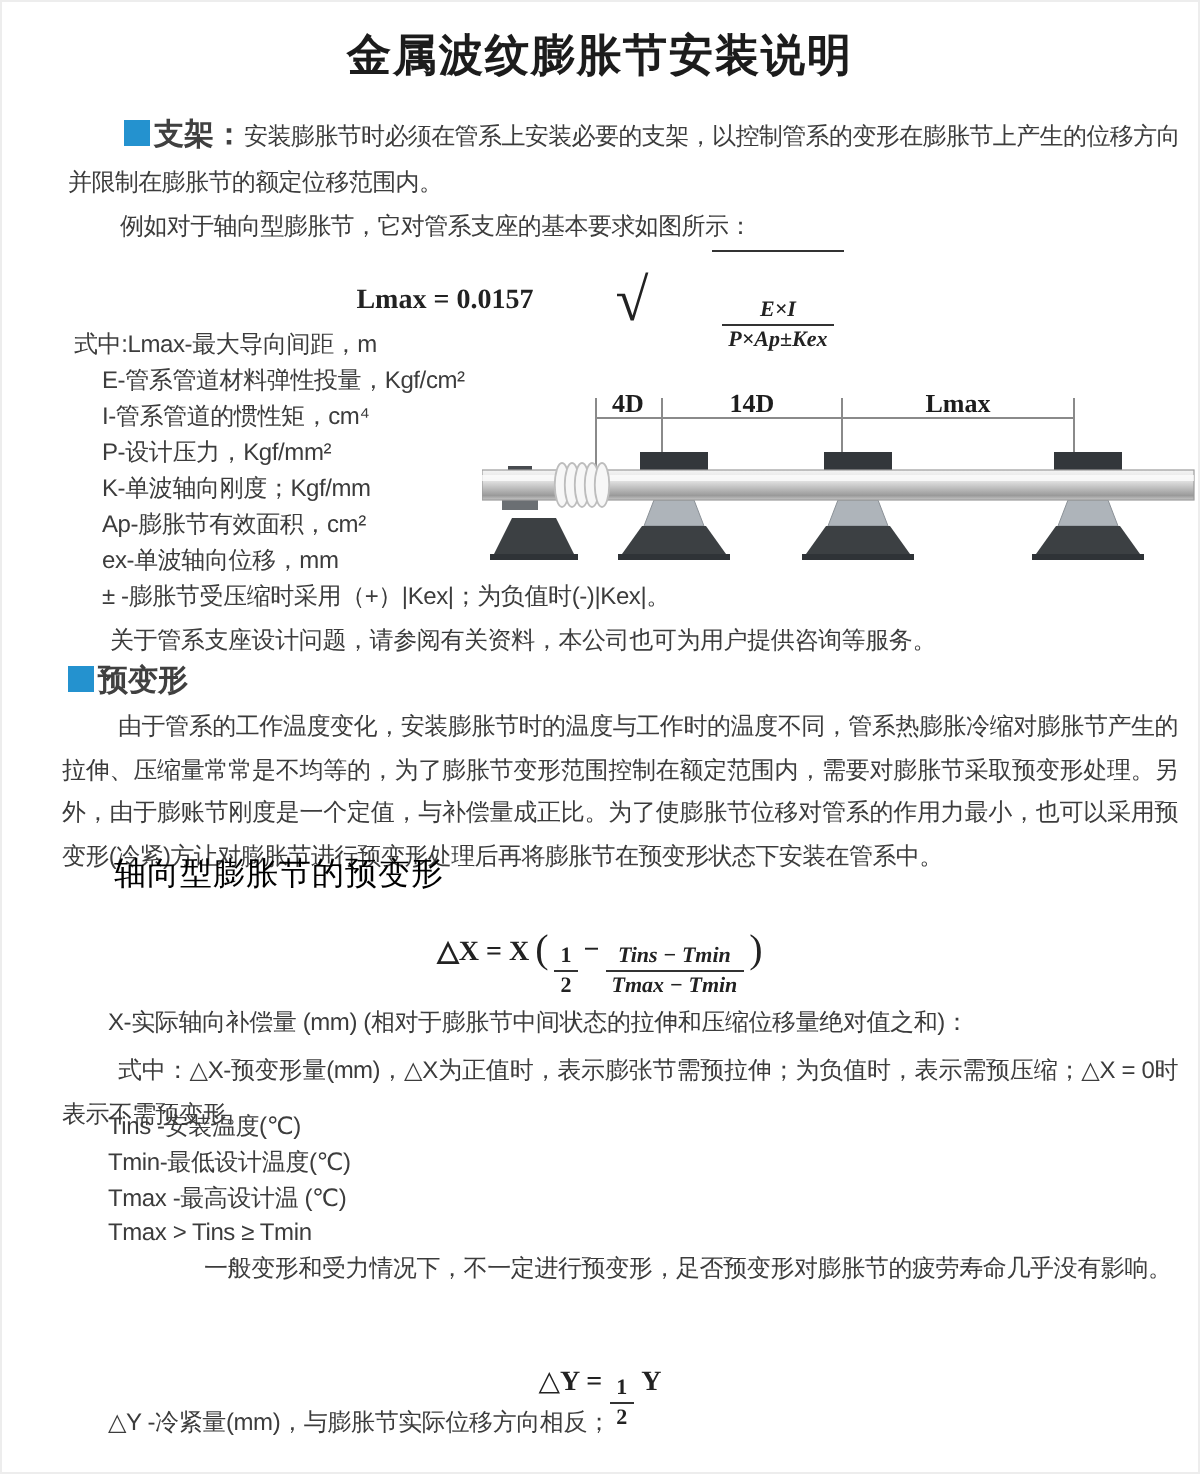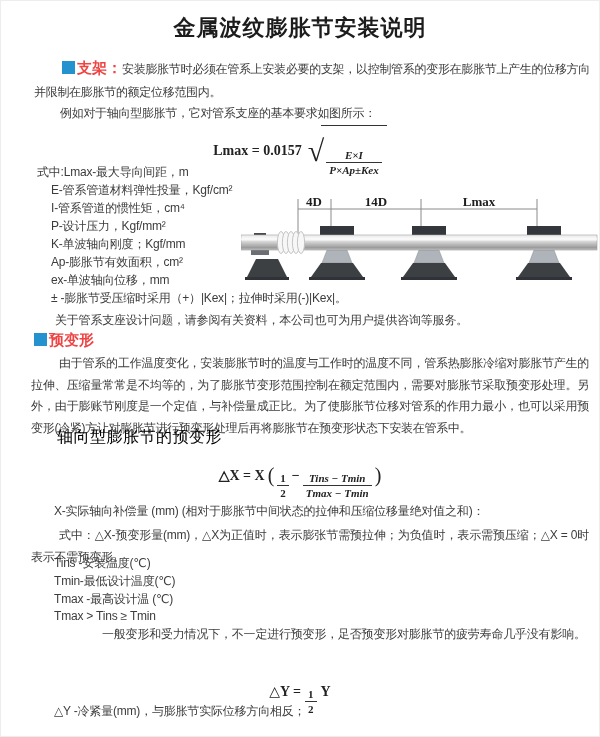--- a/index.html
+++ b/index.html
@@ -5,26 +5,26 @@
   html,body{margin:0;padding:0;background:#fff;}
   .page{
     position:relative;width:600px;height:737px;background:#ffffff;
     font-family:"Liberation Sans","DejaVu Sans",sans-serif;
     color:#3c3c3c;overflow:hidden;border:1px solid #ededed;box-sizing:border-box;
   }
   .abs{position:absolute;}
   #title{top:12px;left:0;width:100%;text-align:center;font-size:22px;font-weight:bold;color:#1c1c1c;letter-spacing:1px;}
   .para{font-size:12px;line-height:23px;text-align:justify;letter-spacing:-0.3px;}
   .marker{display:inline-block;width:13px;height:13px;background:#2492cf;margin-right:2px;vertical-align:-1px;}
-  .sec-label{font-size:15px;font-weight:bold;color:#ef4444;letter-spacing:0;}
+  .sec-label{font-size:15px;font-weight:bold;color:#404040;letter-spacing:0;}
   #p1{top:55px;left:33px;width:556px;text-indent:28px;}
   #p2{top:101px;left:33px;width:556px;text-indent:26px;}
   .formula{left:0;width:100%;display:flex;justify-content:center;align-items:center;
     font-family:"Liberation Serif","DejaVu Serif",serif;font-weight:bold;color:#222;font-size:14px;}
-  #f1{top:124px;}
+  #f1{top:124px;gap:35px;}
   .root{font-size:30px;font-weight:400;line-height:1;margin:0 -3px 0 6px;}
   .radicand{display:inline-block;border-top:1.5px solid #333;padding:2px 5px 0 5px;}
   .frac{display:inline-flex;flex-direction:column;text-align:center;font-size:11px;line-height:1.3;vertical-align:middle;font-style:italic;margin-top:20px;}
   .frac .n{border-bottom:1px solid #333;padding:0 3px;}
   .frac .d{padding:0 3px;}
   .frac.upright{font-style:normal;}
   #varlist{top:162px;left:36px;font-size:12px;line-height:18px;letter-spacing:-0.2px;}
   #varlist .vi{padding-left:14px;}
   #varlist .vlast{margin-top:4px;padding-left:18px;}
   #diagram{left:240px;top:192px;}
@@ -72,21 +72,21 @@
   </div>
 
   <div class="abs" id="varlist">
     <div class="v0">式中:Lmax-最大导向间距，m</div>
     <div class="vi">E-管系管道材料弹性投量，Kgf/cm²</div>
     <div class="vi">I-管系管道的惯性矩，cm⁴</div>
     <div class="vi">P-设计压力，Kgf/mm²</div>
     <div class="vi">K-单波轴向刚度；Kgf/mm</div>
     <div class="vi">Ap-膨胀节有效面积，cm²</div>
     <div class="vi">ex-单波轴向位移，mm</div>
-    <div class="vi">± -膨胀节受压缩时采用（+）|Kex|；拉伸时采用(-)|Kex|。</div>
+    <div class="vi">± -膨胀节受压缩时采用（+）|Kex|；为负值时(-)|Kex|。</div>
     <div class="vlast">关于管系支座设计问题，请参阅有关资料，本公司也可为用户提供咨询等服务。</div>
   </div>
 
   <svg class="abs" id="diagram" width="358" height="108" viewBox="0 0 358 108">
     <defs>
       <linearGradient id="pipeGrad" x1="0" y1="0" x2="0" y2="1">
         <stop offset="0" stop-color="#f4f4f4"></stop>
         <stop offset="0.35" stop-color="#e3e3e3"></stop>
         <stop offset="0.85" stop-color="#9a9a9a"></stop>
         <stop offset="1" stop-color="#c6c6c6"></stop>

